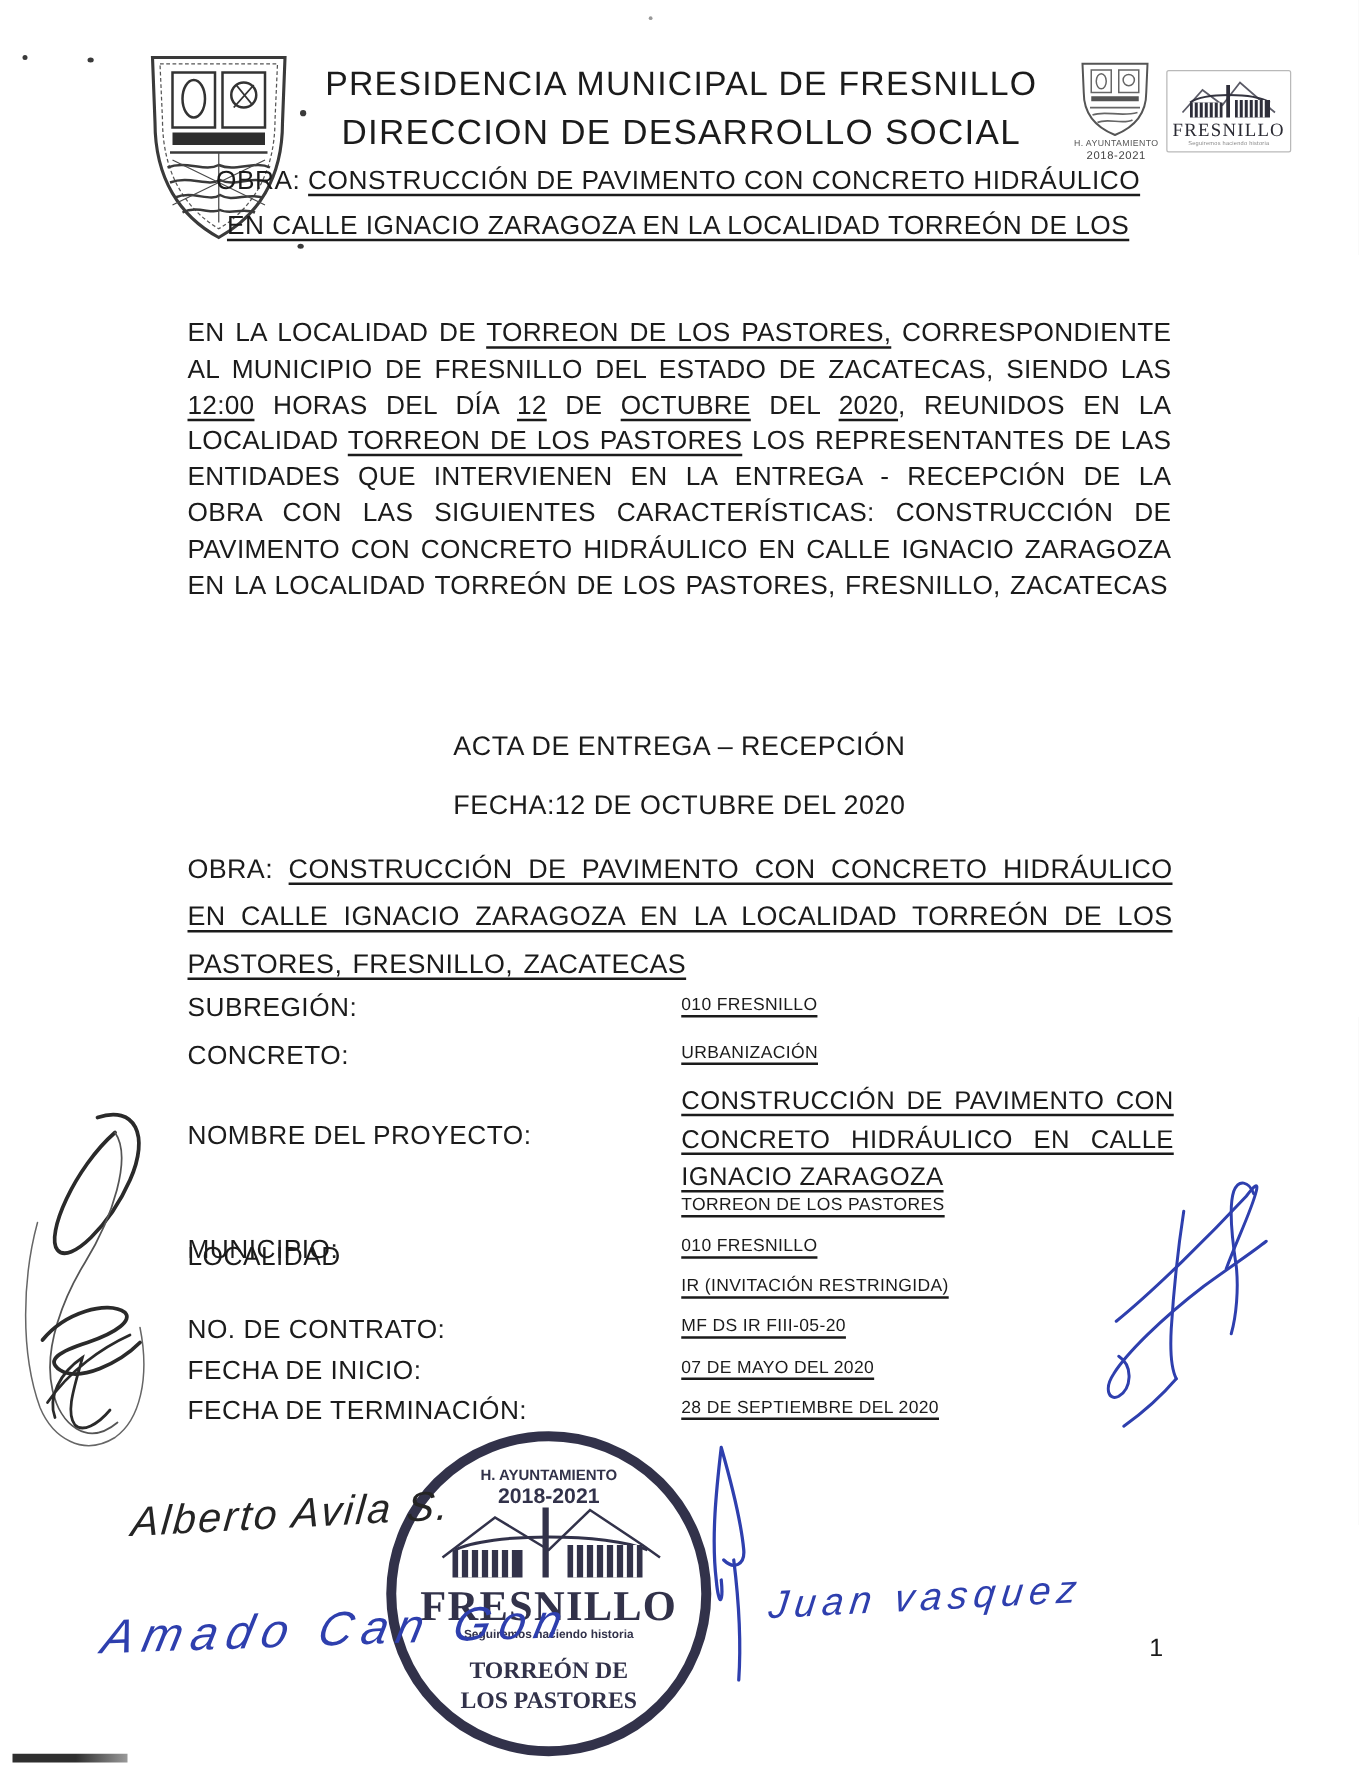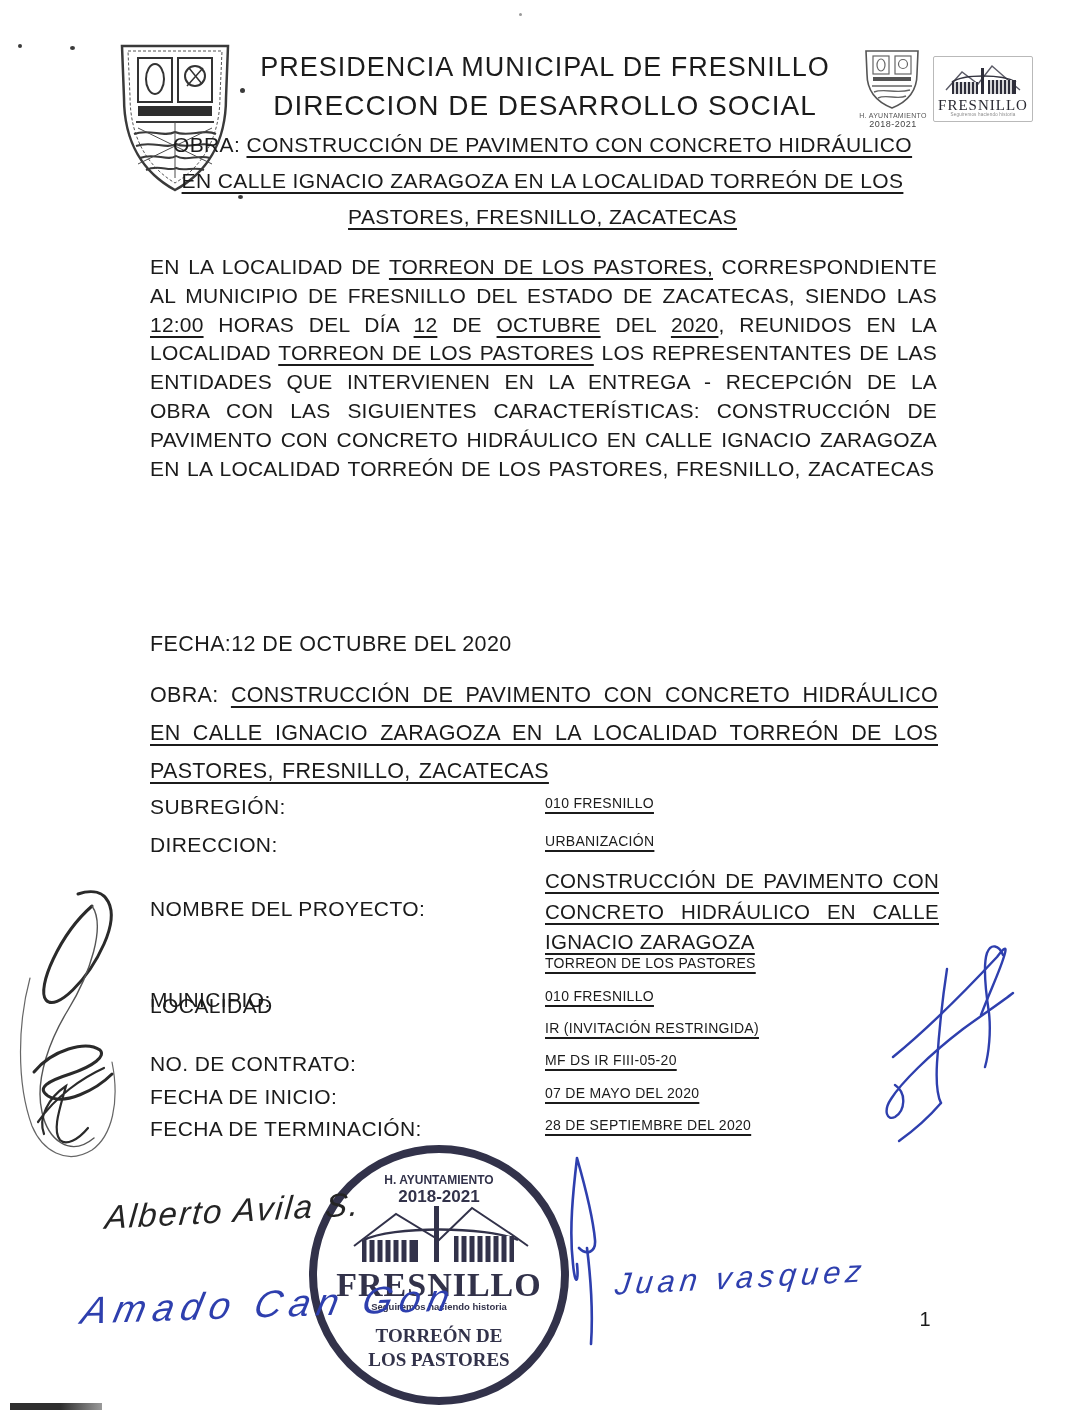--- a/index.html
+++ b/index.html
@@ -10,21 +10,21 @@
     background:#ffffff;
     font-family:"Liberation Sans", sans-serif;
     color:#1b1b1b;
     overflow:hidden;
     padding-left:35px;
   }
   .abs{position:absolute;}
   .u{text-decoration:underline;text-decoration-thickness:2px;text-underline-offset:4px;}
   .just{text-align:justify;}
   .ctr{text-align:center;}
-  .rt{text-align:left;}
+  .rt{text-align:center;}
 
   
   .title-block{left:150px;top:52px;width:790px;text-align:center;letter-spacing:1px;}
   .title-line1{font-size:27px;}
   .title-line2{font-size:28px;margin-top:7px;}
   .obra-head{left:140px;top:128px;width:805px;font-size:21px;letter-spacing:.4px;line-height:34px;text-align:center;}
   .seal-caption{font-size:7px;color:#555;text-align:center;line-height:8px;letter-spacing:.3px;}
   .logo-box{left:933px;top:56px;width:100px;height:66px;border:1px solid #b9b9b9;border-radius:2px;
     display:flex;flex-direction:column;align-items:center;justify-content:flex-end;padding-bottom:4px;box-sizing:border-box;}
   .logo-name{font-family:"Liberation Serif", serif;font-size:15px;letter-spacing:1px;color:#2a2a33;line-height:14px;}
@@ -111,34 +111,34 @@
       </g>
       <rect x="37" y="4" width="3" height="26" fill="#2e2e3a"></rect>
     </svg>
     <div class="logo-name">FRESNILLO</div>
     <div class="logo-tagline">Seguiremos haciendo historia</div>
   </div>
 
   <div class="abs obra-head">
     <div><span>OBRA: </span><span class="u">CONSTRUCCIÓN DE PAVIMENTO CON CONCRETO HIDRÁULICO</span></div>
     <div class="u" style="display:inline-block;margin-top:2px;">EN CALLE IGNACIO ZARAGOZA EN LA LOCALIDAD TORREÓN DE LOS</div>
-    <div style="margin-top:2px;"><span class="u">PASTORES, FRESNILLO, ZACATECAS</span></div>
   </div>
 
   <p class="abs body-par just" style="margin:0;"><span>EN LA LOCALIDAD DE </span><span class="u">TORREON DE LOS PASTORES,</span><span> CORRESPONDIENTE AL MUNICIPIO DE FRESNILLO DEL ESTADO DE ZACATECAS, SIENDO LAS </span><span class="u">12:00</span><span> HORAS DEL DÍA </span><span class="u">12</span><span> DE </span><span class="u">OCTUBRE</span><span> DEL </span><span class="u">2020</span><span>, REUNIDOS EN LA LOCALIDAD </span><span class="u">TORREON DE LOS PASTORES</span><span> LOS REPRESENTANTES DE LAS ENTIDADES QUE INTERVIENEN EN LA ENTREGA - RECEPCIÓN DE LA OBRA CON LAS SIGUIENTES CARACTERÍSTICAS: CONSTRUCCIÓN DE PAVIMENTO CON CONCRETO HIDRÁULICO EN CALLE IGNACIO ZARAGOZA EN LA LOCALIDAD TORREÓN DE LOS PASTORES, FRESNILLO, ZACATECAS</span></p>
 
 
+  <div class="abs acta-title ctr">ACTA DE ENTREGA – RECEPCIÓN</div>
   <div class="abs fecha-line rt">FECHA:12 DE OCTUBRE DEL 2020</div>
 
   <p class="abs obra-sec just" style="margin:0;"><span>OBRA: </span><span class="u">CONSTRUCCIÓN DE PAVIMENTO CON CONCRETO HIDRÁULICO EN CALLE IGNACIO ZARAGOZA EN LA LOCALIDAD TORREÓN DE LOS PASTORES, FRESNILLO, ZACATECAS</span></p>
 
   <div class="abs f-label" style="top:795px;">SUBREGIÓN:</div>
   <div class="abs f-value u" style="top:795px;">010 FRESNILLO</div>
 
-  <div class="abs f-label" style="top:833px;">DIRECCION:</div>
+  <div class="abs f-label" style="top:833px;">CONCRETO:</div>
   <div class="abs f-value u" style="top:833px;">URBANIZACIÓN</div>
 
   <div class="abs f-label" style="top:897px;">NOMBRE DEL PROYECTO:</div>
   <div class="abs proj-value u">CONSTRUCCIÓN DE PAVIMENTO CON CONCRETO HIDRÁULICO EN CALLE IGNACIO ZARAGOZA</div>
 
   <div class="abs f-label" style="top:970px;margin-top:24px;">LOCALIDAD</div>
   <div class="abs f-value u" style="top:955px;">TORREON DE LOS PASTORES</div>
 
   <div class="abs f-label" style="top:988px;">MUNICIPIO:</div>
   <div class="abs f-value u" style="top:988px;">010 FRESNILLO</div>

